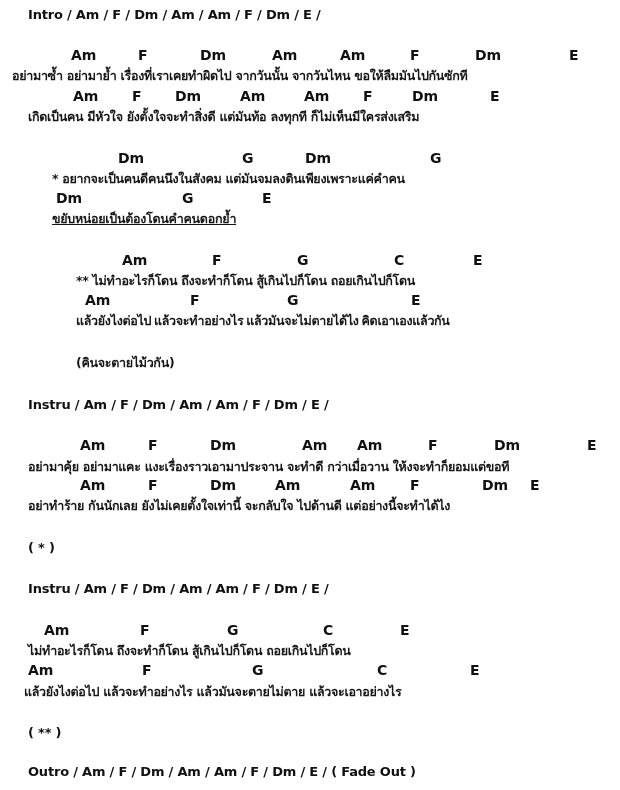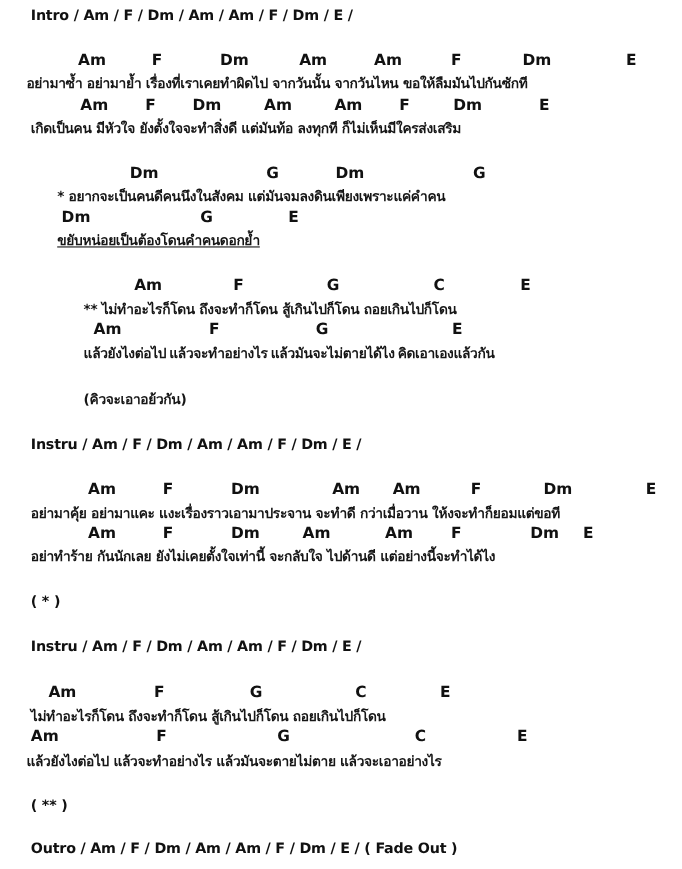--- a/index.html
+++ b/index.html
@@ -18,21 +18,21 @@
 <div>
   <span class="chord" style="top:47px;left:71px;">Am</span>
   <span class="chord" style="top:47px;left:138px;">F</span>
   <span class="chord" style="top:47px;left:200px;">Dm</span>
   <span class="chord" style="top:47px;left:272px;">Am</span>
   <span class="chord" style="top:47px;left:340px;">Am</span>
   <span class="chord" style="top:47px;left:410px;">F</span>
   <span class="chord" style="top:47px;left:475px;">Dm</span>
   <span class="chord" style="top:47px;left:569px;">E</span>
 </div>
-<div class="line lyric" style="top:66px;left:24px;">อย่ามาซ้ำ อย่ามาย้ำ เรื่องที่เราเคยทำผิดไป จากวันนั้น จากวันไหน ขอให้ลืมมันไปกันซักที</div>
+<div class="line lyric" style="top:66px;left:12px;">อย่ามาซ้ำ อย่ามาย้ำ เรื่องที่เราเคยทำผิดไป จากวันนั้น จากวันไหน ขอให้ลืมมันไปกันซักที</div>
 <div>
   <span class="chord" style="top:88px;left:73px;">Am</span>
   <span class="chord" style="top:88px;left:132px;">F</span>
   <span class="chord" style="top:88px;left:175px;">Dm</span>
   <span class="chord" style="top:88px;left:240px;">Am</span>
   <span class="chord" style="top:88px;left:304px;">Am</span>
   <span class="chord" style="top:88px;left:363px;">F</span>
   <span class="chord" style="top:88px;left:412px;">Dm</span>
   <span class="chord" style="top:88px;left:490px;">E</span>
 </div>
@@ -60,21 +60,21 @@
   <span class="chord" style="top:252px;left:473px;">E</span>
 </div>
 <div class="line lyric" style="top:271px;left:76px;">** ไม่ทำอะไรก็โดน ถึงจะทำก็โดน สู้เกินไปก็โดน ถอยเกินไปก็โดน</div>
 <div>
   <span class="chord" style="top:292px;left:85px;">Am</span>
   <span class="chord" style="top:292px;left:190px;">F</span>
   <span class="chord" style="top:292px;left:287px;">G</span>
   <span class="chord" style="top:292px;left:411px;">E</span>
 </div>
 <div class="line lyric" style="top:311px;left:76px;font-family:Liberation Serif, serif;">แล้วยังไงต่อไป แล้วจะทำอย่างไร แล้วมันจะไม่ตายได้ไง คิดเอาเองแล้วกัน</div>
-<div class="line lyric" style="top:353px;left:76px;">(คิวจะเอาอย้วกัน)</div>
+<div class="line lyric" style="top:353px;left:76px;">(คินจะตายไม้วกัน)</div>
 
 <div class="line hdr" style="top:397px;left:28px;">Instru  / Am / F / Dm / Am / Am / F / Dm / E /</div>
 
 <div>
   <span class="chord" style="top:437px;left:80px;">Am</span>
   <span class="chord" style="top:437px;left:148px;">F</span>
   <span class="chord" style="top:437px;left:210px;">Dm</span>
   <span class="chord" style="top:437px;left:302px;">Am</span>
   <span class="chord" style="top:437px;left:357px;">Am</span>
   <span class="chord" style="top:437px;left:428px;">F</span>

